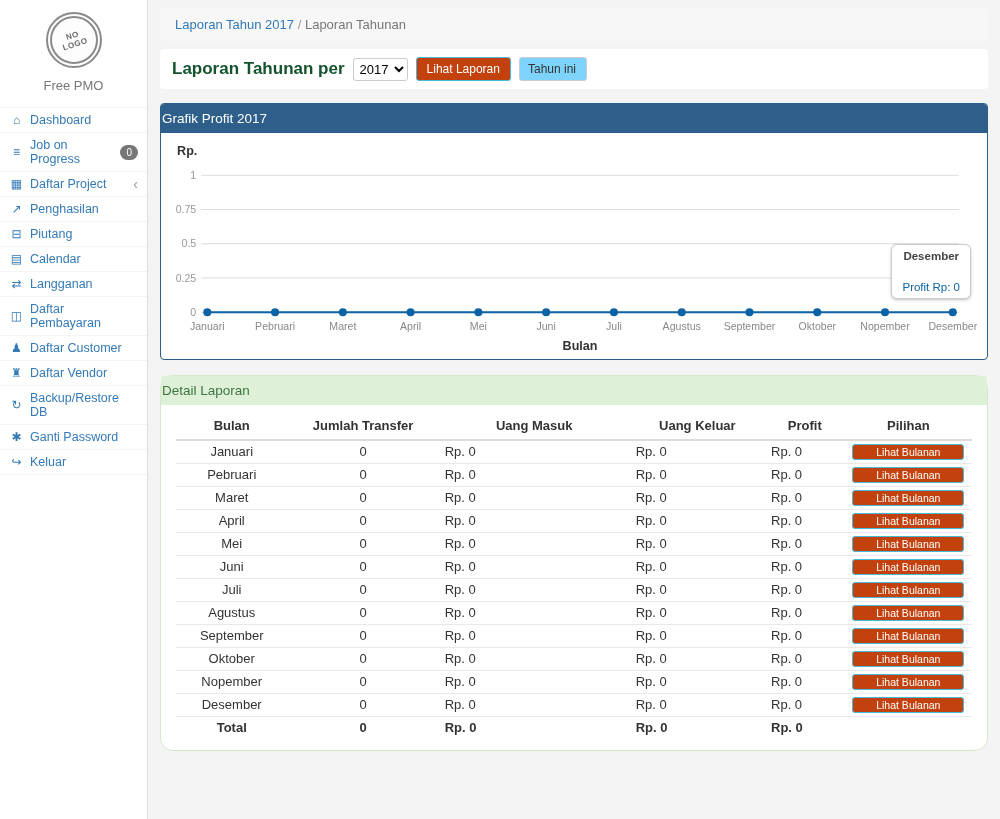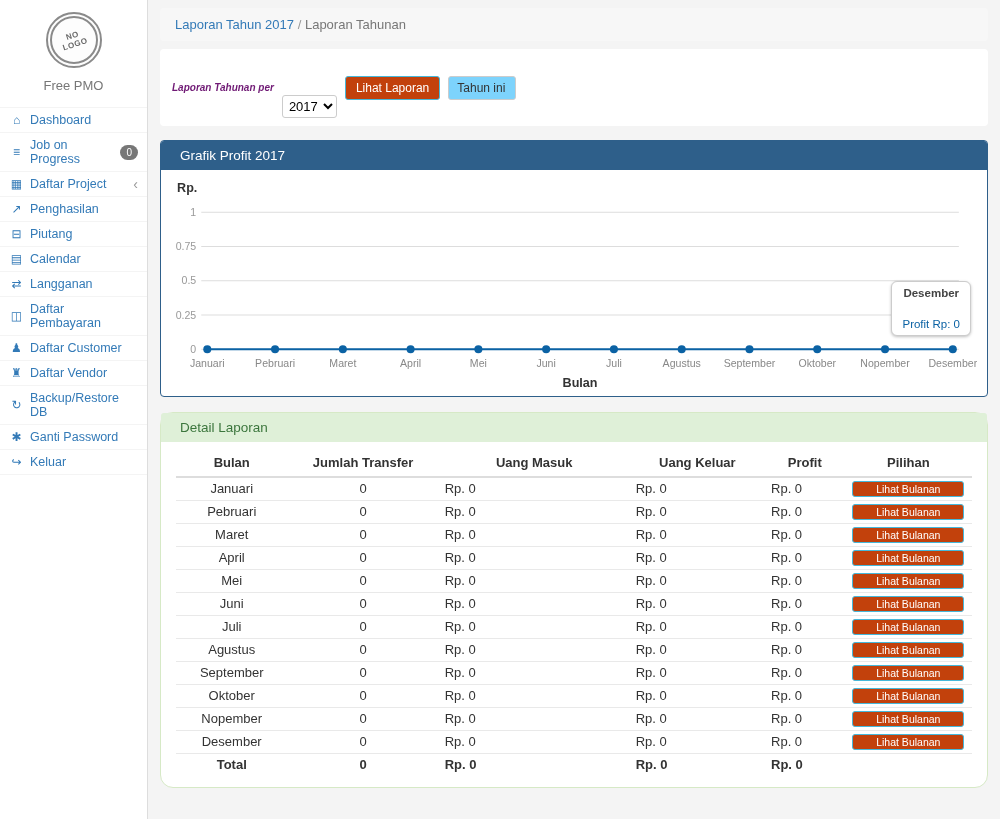--- a/index.html
+++ b/index.html
@@ -35,29 +35,29 @@
   .side-item .ico { width: 15px; text-align: center; font-size: 12px; flex-shrink: 0; }
   .badge { margin-left: auto; background: #777; color: #fff; border-radius: 10px; font-size: 10px; padding: 1px 6px; line-height: 1.3; }
   .chev { margin-left: auto; color: #999; font-size: 14px; line-height: 1; }
 
   
   .main { flex: 1; display: flex; flex-direction: column; overflow: hidden; }
   .breadcrumb-bar { margin: 8px 12px 8px; background: #f7f7f7; border-radius: 4px; padding: 9px 15px; font-size: 13px; color: #999; }
   .breadcrumb-bar a { color: #337ab7; text-decoration: none; cursor: pointer; }
   .breadcrumb-bar .current { color: #777; }
   .filters { margin: 0 12px 14px; background: #fff; border-radius: 4px; padding: 8px 12px; display: flex; align-items: center; gap: 8px; }
-  .filters .flabel { color: #701a75; font-weight: bold; font-size: 10px; font-style: italic; }
-  select.year { font-size: 13px; padding: 2px 2px; border: 1px solid #ccc; border-radius: 3px; background: #fff; margin-top: 38px; }
+  .filters .flabel { color: #14532d; font-weight: bold; font-size: 17px; }
+  select.year { font-size: 13px; padding: 2px 2px; border: 1px solid #ccc; border-radius: 3px; background: #fff; }
   .btn { font-size: 12px; padding: 4px 10px; border-radius: 3px; border: 1px solid transparent; cursor: pointer; font-family: inherit; }
   .btn-info { background: #c2410c; border-color: #46b8da; color: #fff; }
   .btn-default { background: #7dd3fc; border-color: #ccc; color: #333; padding-left: 8px; }
   .btn-xs { font-size: 10.5px; padding: 1px 23px; }
 
   .panel { margin: 0 12px 15px; border-radius: 4px; background: #fff; border: 1px solid #ddd; }
-  .panel-heading { padding: 7px 19px; font-size: 13.5px; border-radius: 3px 3px 0 0; }
+  .panel-heading { padding: 7px 1px; font-size: 13.5px; border-radius: 3px 3px 0 0; }
   .panel-primary { border-color: #2e5f8a; }
   .panel-primary .panel-heading { background: #2e5f8a; color: #fff; }
   .panel-success { border-color: #d6e9c6; border-radius: 13px; }
   .panel-success .panel-heading { background: #dff0d8; color: #3c763d; }
 
   
   .chart-body { position: relative; padding: 8px 10px 4px; }
   .chart-body svg { display: block; width: 100%; }
   .chart-body svg text { font-family: "Liberation Sans", sans-serif; }
   .tooltip-box {

